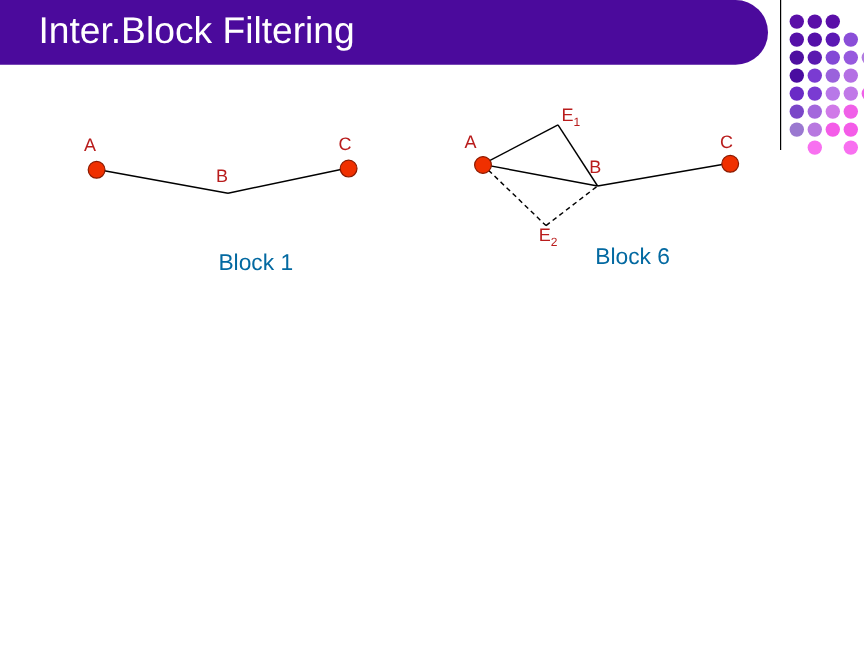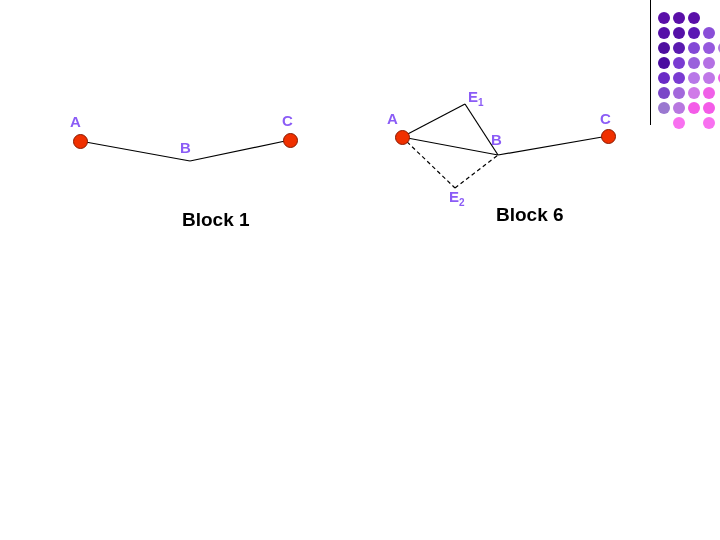--- a/index.html
+++ b/index.html
@@ -72,42 +72,45 @@
     width: 15px;
     height: 15px;
     border-radius: 50%;
     background: #F03000;
     border: 1px solid #8a1a00;
     box-sizing: border-box;
   }
   .node-label {
     position: absolute;
     font-size: 15px;
-    font-weight: bold;
-    color: #8b5cf6;
+    font-weight: normal;
+    color: #b91c1c;
     white-space: nowrap;
     font-family: "Liberation Sans", sans-serif;
   }
   .node-label sub {
     font-size: 10px;
   }
   .block-caption {
     position: absolute;
     font-size: 19px;
-    font-weight: bold;
-    color: #000000;
+    font-weight: normal;
+    color: #0369a1;
     white-space: nowrap;
     font-family: "Liberation Sans", sans-serif;
   }
 </style>
 </head>
 <body>
 
 <div id="slide">
 
+  <div id="title-bar">
+    <div id="title-text">Inter.Block Filtering</div>
+  </div>
 
   <div id="dot-divider"></div>
 
   <div id="dot-grid">
       <div class="deco-dot" style="left: 6px; top: 6px; background: rgb(90, 15, 168);"></div>
       <div class="deco-dot" style="left: 21px; top: 6px; background: rgb(90, 15, 168);"></div>
       <div class="deco-dot" style="left: 36px; top: 6px; background: rgb(90, 15, 168);"></div>
       <div class="deco-dot" style="left: 6px; top: 21px; background: rgb(85, 16, 168);"></div>
       <div class="deco-dot" style="left: 21px; top: 21px; background: rgb(85, 16, 168);"></div>
       <div class="deco-dot" style="left: 36px; top: 21px; background: rgb(91, 24, 180);"></div>

